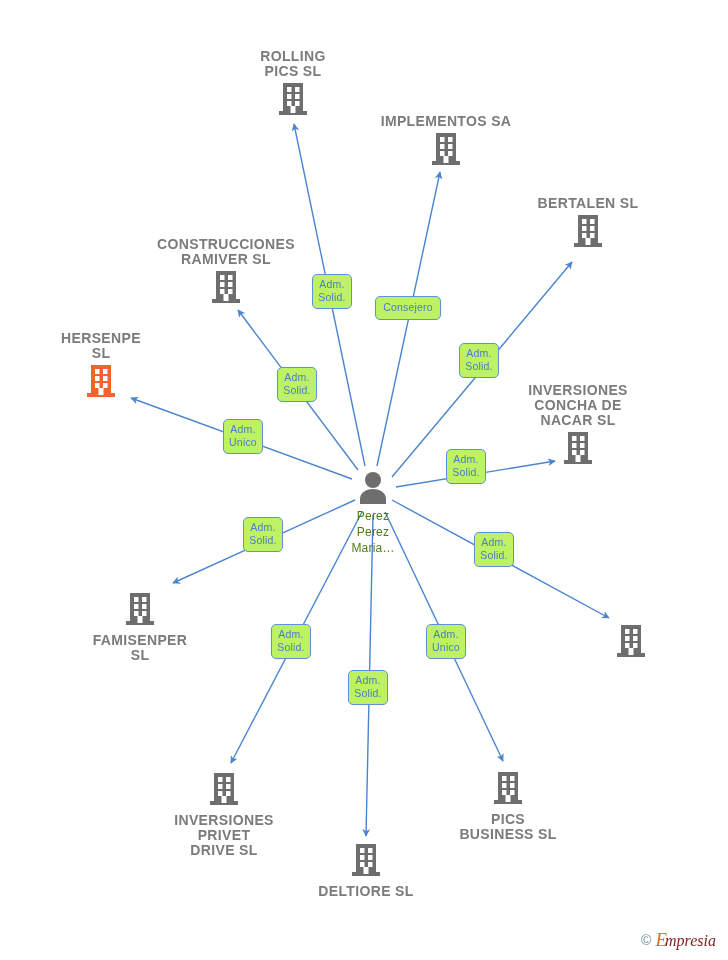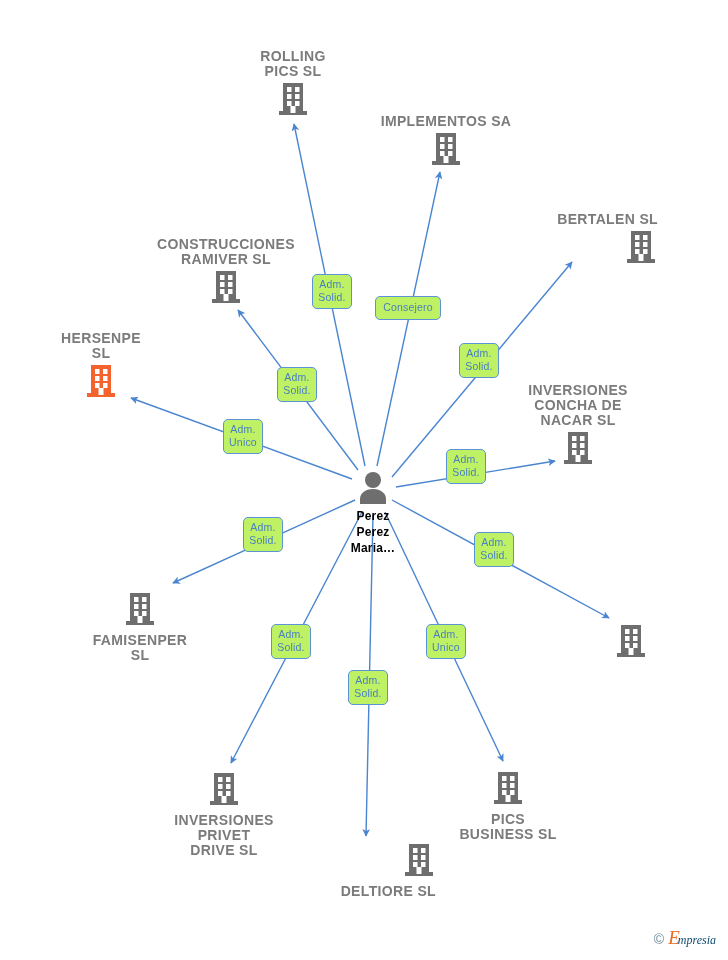--- a/index.html
+++ b/index.html
@@ -25,22 +25,22 @@
   .node .caption{
     display:block;
     font-size:14px;
     letter-spacing:.35px;
     color:#7b7b7b;
     font-weight:bold;
     white-space:pre-line;
   }
   .node.company.highlight .caption{color:#7b7b7b;}
   .node.person .caption{
-    font-weight:bold;
-    color:#000000;
+    font-weight:normal;
+    color:#4d7c0f;
     font-size:12px;
     letter-spacing:.2px;
     line-height:16px;
   }
   .node.cap-top .caption{margin-bottom:2px;}
   .node.cap-bottom .caption{margin-top:2px;}
 
   
   .edge-label{
     position:absolute;
@@ -60,21 +60,21 @@
 
   
   .watermark{
     position:absolute;
     right:12px;bottom:10px;
     display:flex;align-items:center;gap:4px;
     font-size:15px;
   }
   .watermark .copy{color:#6f8d9c;font-size:14px;}
   .watermark .wm-e{color:#ea6a24;font-family:"Liberation Serif","DejaVu Serif",serif;font-style:italic;font-size:19px;line-height:19px;}
-  .watermark .wm-rest{color:#0c4a6e;font-family:"Liberation Serif","DejaVu Serif",serif;font-style:italic;font-size:12px;line-height:19px;margin-left:-2px;}
+  .watermark .wm-rest{color:#7f1d1d;font-family:"Liberation Serif","DejaVu Serif",serif;font-style:italic;font-size:16px;line-height:19px;margin-left:-2px;}
 </style>
 </head>
 <body>
 
 <div id="graph">
 
   <svg class="edges" viewBox="0 0 728 960" xmlns="http://www.w3.org/2000/svg">
     <defs>
       <marker id="arrow" viewBox="0 0 10 10" refX="9" refY="5" markerWidth="5.5" markerHeight="5.5" orient="auto-start-reverse">
         <path d="M 0 0 L 10 5 L 0 10 L 2.6 5 z" fill="#4a85d0"></path>
@@ -126,21 +126,21 @@
                 <rect x="19" y="6" width="4.5" height="5"></rect>
                 <rect x="11" y="13" width="4.5" height="5"></rect>
                 <rect x="19" y="13" width="4.5" height="5"></rect>
                 <rect x="11" y="20" width="4.5" height="5"></rect>
                 <rect x="19" y="20" width="4.5" height="5"></rect>
                 <rect x="14.5" y="25" width="5" height="7"></rect>
               </g>
             </g>
           </svg></span>
       </div>
-      <div class="node company cap-top" style="left: 588px; top: 212px; text-align: right;">
+      <div class="node company cap-top" style="left: 588px; top: 196px;">
         <span class="caption">BERTALEN SL</span>
         <span class="icon"><svg width="34" height="38" viewBox="0 0 34 38">
             <g fill="#6e6e6e">
               <path d="M7 2 h20 v30 h-20 z"></path>
               <rect x="3" y="30" width="28" height="4"></rect>
               <g fill="#ffffff">
                 <rect x="11" y="6" width="4.5" height="5"></rect>
                 <rect x="19" y="6" width="4.5" height="5"></rect>
                 <rect x="11" y="13" width="4.5" height="5"></rect>
                 <rect x="19" y="13" width="4.5" height="5"></rect>
@@ -277,21 +277,21 @@
                 <rect x="19" y="13" width="4.5" height="5"></rect>
                 <rect x="11" y="20" width="4.5" height="5"></rect>
                 <rect x="19" y="20" width="4.5" height="5"></rect>
                 <rect x="14.5" y="25" width="5" height="7"></rect>
               </g>
             </g>
           </svg></span>
         <span class="caption">PICS
 BUSINESS  SL</span>
       </div>
-      <div class="node company cap-bottom" style="left: 366px; top: 842px; text-align: right;">
+      <div class="node company cap-bottom" style="left: 366px; top: 842px;">
         <span class="icon"><svg width="34" height="38" viewBox="0 0 34 38">
             <g fill="#6e6e6e">
               <path d="M7 2 h20 v30 h-20 z"></path>
               <rect x="3" y="30" width="28" height="4"></rect>
               <g fill="#ffffff">
                 <rect x="11" y="6" width="4.5" height="5"></rect>
                 <rect x="19" y="6" width="4.5" height="5"></rect>
                 <rect x="11" y="13" width="4.5" height="5"></rect>
                 <rect x="19" y="13" width="4.5" height="5"></rect>
                 <rect x="11" y="20" width="4.5" height="5"></rect>

